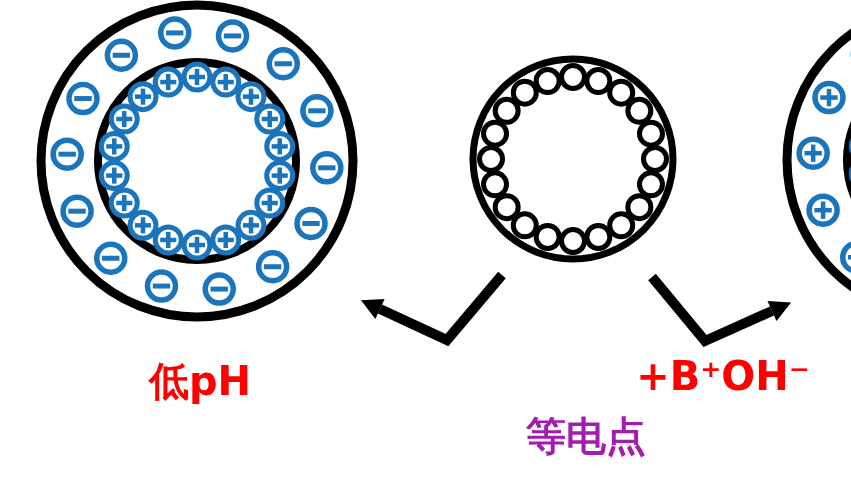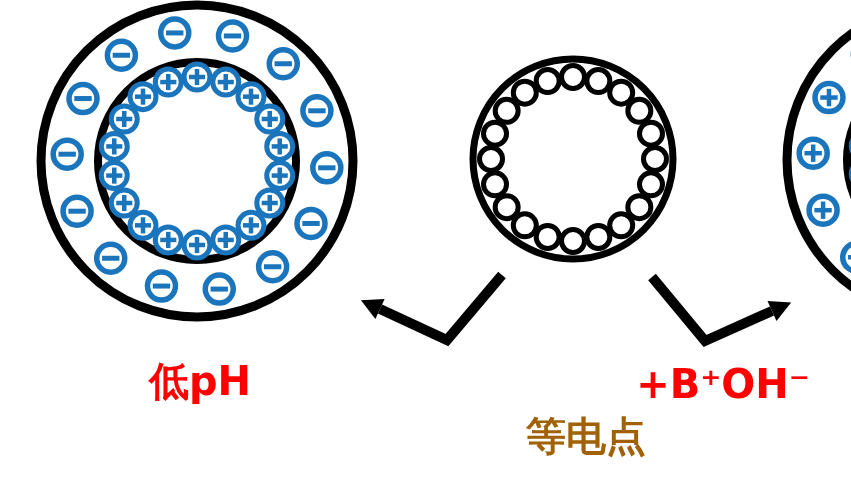--- a/index.html
+++ b/index.html
@@ -401,16 +401,16 @@
       </g>
       <g>
         <polyline points="617,277 670,341 737,311" fill="none" stroke="#000000" stroke-width="10" stroke-linejoin="miter"></polyline>
         <polygon points="756.1663760832746,302.4180405597278 741.4953120877616,321.03953032933435 732.5046879122384,300.96046967066565" fill="#000000"></polygon>
       </g>
     </svg>
 
   <div class="label" id="lbl-low-ph" style="left: 165px; top: 381px; color: rgb(255, 0, 0);">低pH</div>
 
 
-  <div class="label" id="lbl-add-base" style="left: 688px; top: 384px; color: rgb(255, 0, 0);">+B⁺OH⁻</div>
-
-  <div class="label" id="lbl-isoelectric-point" style="left: 551px; top: 436px; color: #a16207;">等电点</div>
+  <div class="label" id="lbl-add-base" style="left: 688px; top: 376px; color: rgb(255, 0, 0);">+B⁺OH⁻</div>
+
+  <div class="label" id="lbl-isoelectric-point" style="left: 551px; top: 436px; color: #a21caf;">等电点</div>
 </div>
 
 </body></html>

